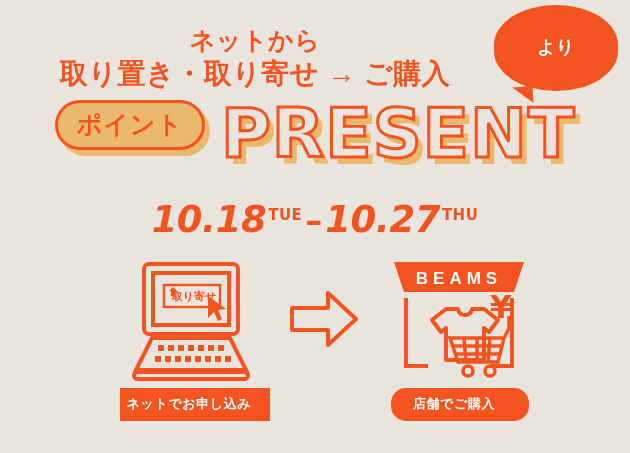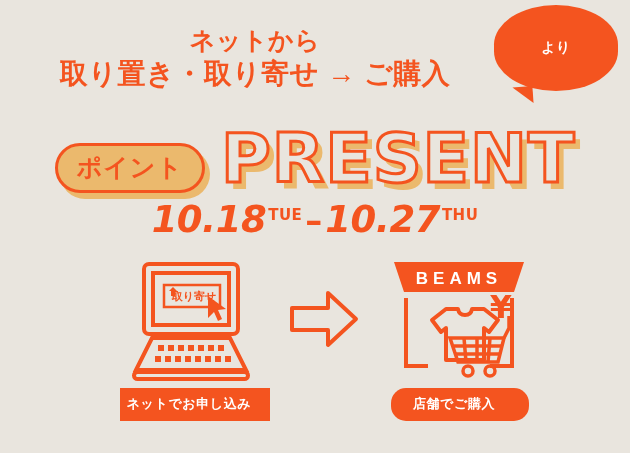--- a/index.html
+++ b/index.html
@@ -48,21 +48,21 @@
   
   #bubble {
     position: absolute;
     left: 494px;
     top: 5px;
     width: 124px;
     height: 86px;
     background: #f4541f;
     border-radius: 50% / 46%;
     color: #ffffff;
-    font-size: 14px;
+    font-size: 18px;
     font-weight: bold;
     line-height: 1.42;
     display: flex;
     flex-direction: column;
     align-items: center;
     justify-content: center;
     text-align: right;
     letter-spacing: 0.3px;
     z-index: 4;
   }
@@ -75,25 +75,25 @@
     border-left: 9px solid transparent;
     border-right: 20px solid #f4541f;
     border-bottom: 17px solid transparent;
     transform: rotate(-4deg);
   }
 
   
   #present-row {
     position: absolute;
     left: 0;
-    top: 115px;
+    top: 100px;
     width: 630px;
     height: 78px;
     display: flex;
-    align-items: flex-end;
+    align-items: flex-start;
     justify-content: center;
   }
   #point-badge {
     position: relative;
     margin-right: 16px;
     padding: 9px 19px 10px 19px;
     background: #ebb96d;
     border: 3px solid #f4541f;
     border-radius: 26px;
     color: #f4541f;

